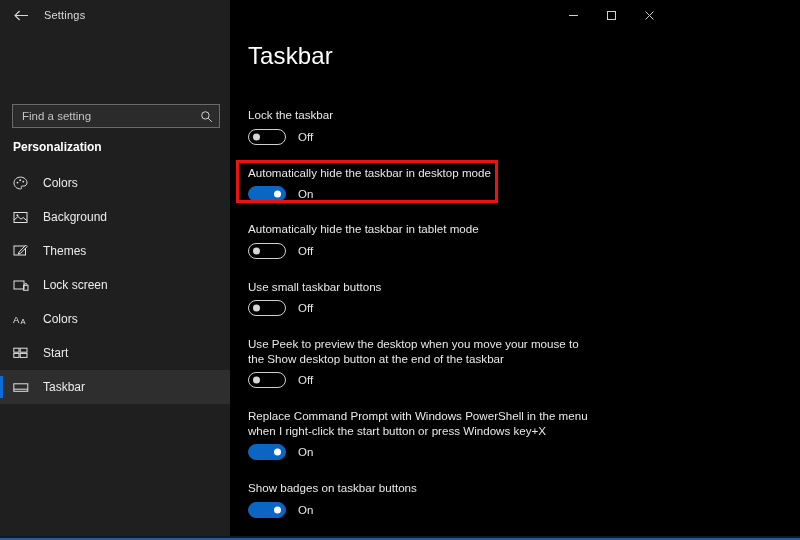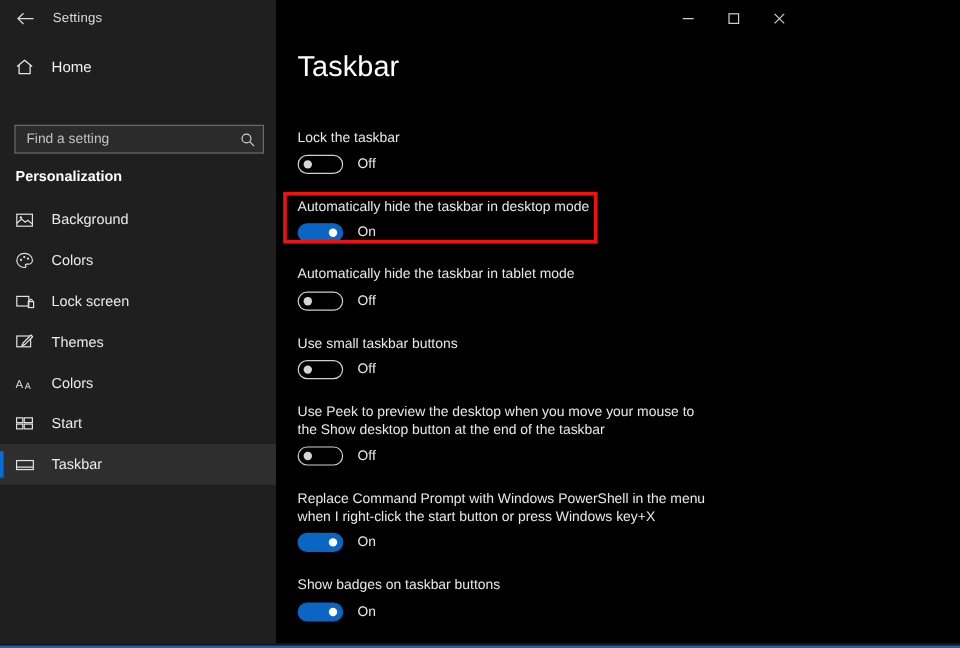--- a/index.html
+++ b/index.html
@@ -156,87 +156,79 @@
       <div class="wc">
         <svg width="11" height="11" viewBox="0 0 11 11">
             <path d="M1.5 1.5 L9.5 9.5 M9.5 1.5 L1.5 9.5" stroke="#d0d0d0" stroke-width="1"></path>
           </svg>
       </div>
     </div>
   </div>
 
   <div class="sidebar">
 
-    <div class="home-row">
-      <span class="ico">
-        <svg width="15" height="14" viewBox="0 0 15 14">
-          <path d="M1.2 6.4 L7.5 1.2 L13.8 6.4 M2.9 5.2 V12.4 H12.1 V5.2" stroke="#e6e6e6" stroke-width="1.05" fill="none" stroke-linejoin="round"></path>
-        </svg>
-      </span>
-      <span class="lbl">Home</span>
-    </div>
 
     <div class="search-wrap">
       <div class="search-box">
         <input type="text" placeholder="Find a setting" style="">
         <span class="search-ico">
           <svg width="13" height="13" viewBox="0 0 13 13">
             <circle cx="5.4" cy="5.4" r="3.7" stroke="#d4d4d4" stroke-width="1" fill="none"></circle>
             <path d="M8.2 8.2 L11.8 11.8" stroke="#d4d4d4" stroke-width="1"></path>
           </svg>
         </span>
       </div>
     </div>
 
     <div class="sec-title">Personalization</div>
 
     <div class="navlist">
 
       <div class="nav-item">
         <span class="ico">
-          <svg width="15" height="13" viewBox="0 0 15 13">
-            <rect x="1" y="1.5" width="13" height="10" stroke="#e2e2e2" stroke-width="1" fill="none"></rect>
-            <path d="M1 9 L5 5.5 L8 8.2 L10.2 6.5 L14 9.8" stroke="#e2e2e2" stroke-width="1" fill="none"></path>
-            <circle cx="4.4" cy="4.3" r="1" fill="#e2e2e2"></circle>
-          </svg>
-        </span>
-        <span class="lbl">Background</span>
-      </div>
-
-      <div class="nav-item">
-        <span class="ico">
           <svg width="15" height="14" viewBox="0 0 15 14">
             <path d="M7.4 1.1 C3.8 1.1 1 3.7 1 7 C1 10.3 3.8 12.9 7.4 12.9 C8.6 12.9 8.9 12.1 8.4 11.5 C7.9 10.8 8.3 10.1 9.1 10.1 L10.6 10.1 C12.5 10.1 14 8.7 14 6.8 C14 3.7 11.1 1.1 7.4 1.1 Z" stroke="#e2e2e2" stroke-width="1" fill="none"></path>
             <circle cx="4.5" cy="6.6" r="0.95" fill="#e2e2e2"></circle>
             <circle cx="7.2" cy="4.2" r="0.95" fill="#e2e2e2"></circle>
             <circle cx="10.3" cy="5.6" r="0.95" fill="#e2e2e2"></circle>
           </svg>
         </span>
         <span class="lbl">Colors</span>
       </div>
 
       <div class="nav-item">
         <span class="ico">
+          <svg width="15" height="13" viewBox="0 0 15 13">
+            <rect x="1" y="1.5" width="13" height="10" stroke="#e2e2e2" stroke-width="1" fill="none"></rect>
+            <path d="M1 9 L5 5.5 L8 8.2 L10.2 6.5 L14 9.8" stroke="#e2e2e2" stroke-width="1" fill="none"></path>
+            <circle cx="4.4" cy="4.3" r="1" fill="#e2e2e2"></circle>
+          </svg>
+        </span>
+        <span class="lbl">Background</span>
+      </div>
+
+      <div class="nav-item">
+        <span class="ico">
+          <svg width="15" height="14" viewBox="0 0 15 14">
+            <rect x="1" y="2" width="11.5" height="9" stroke="#e2e2e2" stroke-width="1" fill="none"></rect>
+            <path d="M12.8 1.2 L6.2 7.8 L5.2 10.2 L7.6 9.2 L14.2 2.6 Z" stroke="#e2e2e2" stroke-width="1" fill="#1f1f1f" stroke-linejoin="round"></path>
+          </svg>
+        </span>
+        <span class="lbl">Themes</span>
+      </div>
+
+      <div class="nav-item">
+        <span class="ico">
           <svg width="16" height="13" viewBox="0 0 16 13">
             <rect x="1" y="2" width="10" height="8" stroke="#e2e2e2" stroke-width="1" fill="none"></rect>
             <rect x="10.6" y="6.3" width="4.4" height="5" stroke="#e2e2e2" stroke-width="1" fill="none"></rect>
             <path d="M11.8 6.3 V5.1 A1.1 1.1 0 0 1 13.9 5.1 V6.3" stroke="#e2e2e2" stroke-width="0.9" fill="none"></path>
           </svg>
         </span>
         <span class="lbl">Lock screen</span>
-      </div>
-
-      <div class="nav-item">
-        <span class="ico">
-          <svg width="15" height="14" viewBox="0 0 15 14">
-            <rect x="1" y="2" width="11.5" height="9" stroke="#e2e2e2" stroke-width="1" fill="none"></rect>
-            <path d="M12.8 1.2 L6.2 7.8 L5.2 10.2 L7.6 9.2 L14.2 2.6 Z" stroke="#e2e2e2" stroke-width="1" fill="#1f1f1f" stroke-linejoin="round"></path>
-          </svg>
-        </span>
-        <span class="lbl">Themes</span>
       </div>
 
       <div class="nav-item">
         <span class="ico">
           <svg width="17" height="13" viewBox="0 0 17 13">
             <text x="0" y="10" font-family="Liberation Sans, sans-serif" font-size="9.5" fill="#e2e2e2">A</text>
             <text x="7.6" y="11" font-family="Liberation Sans, sans-serif" font-size="7.5" fill="#e2e2e2">A</text>
           </svg>
         </span>
         <span class="lbl">Colors</span>

